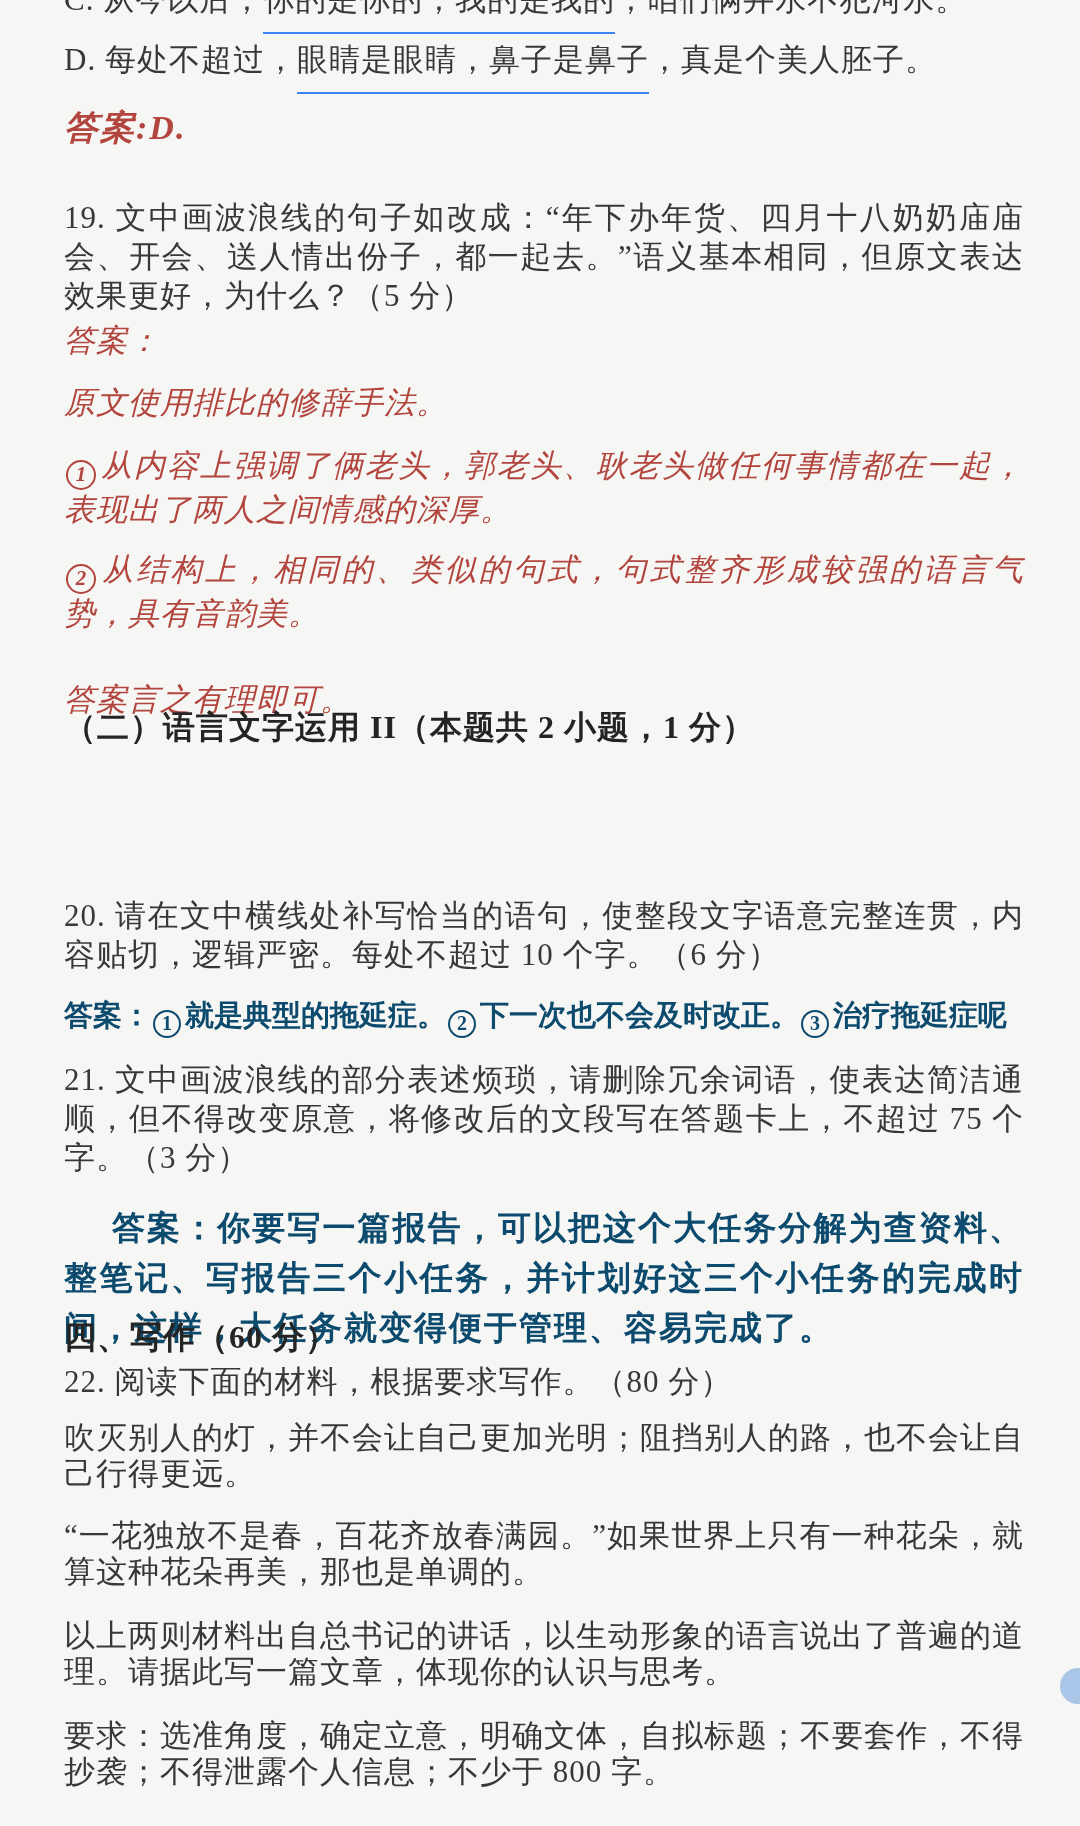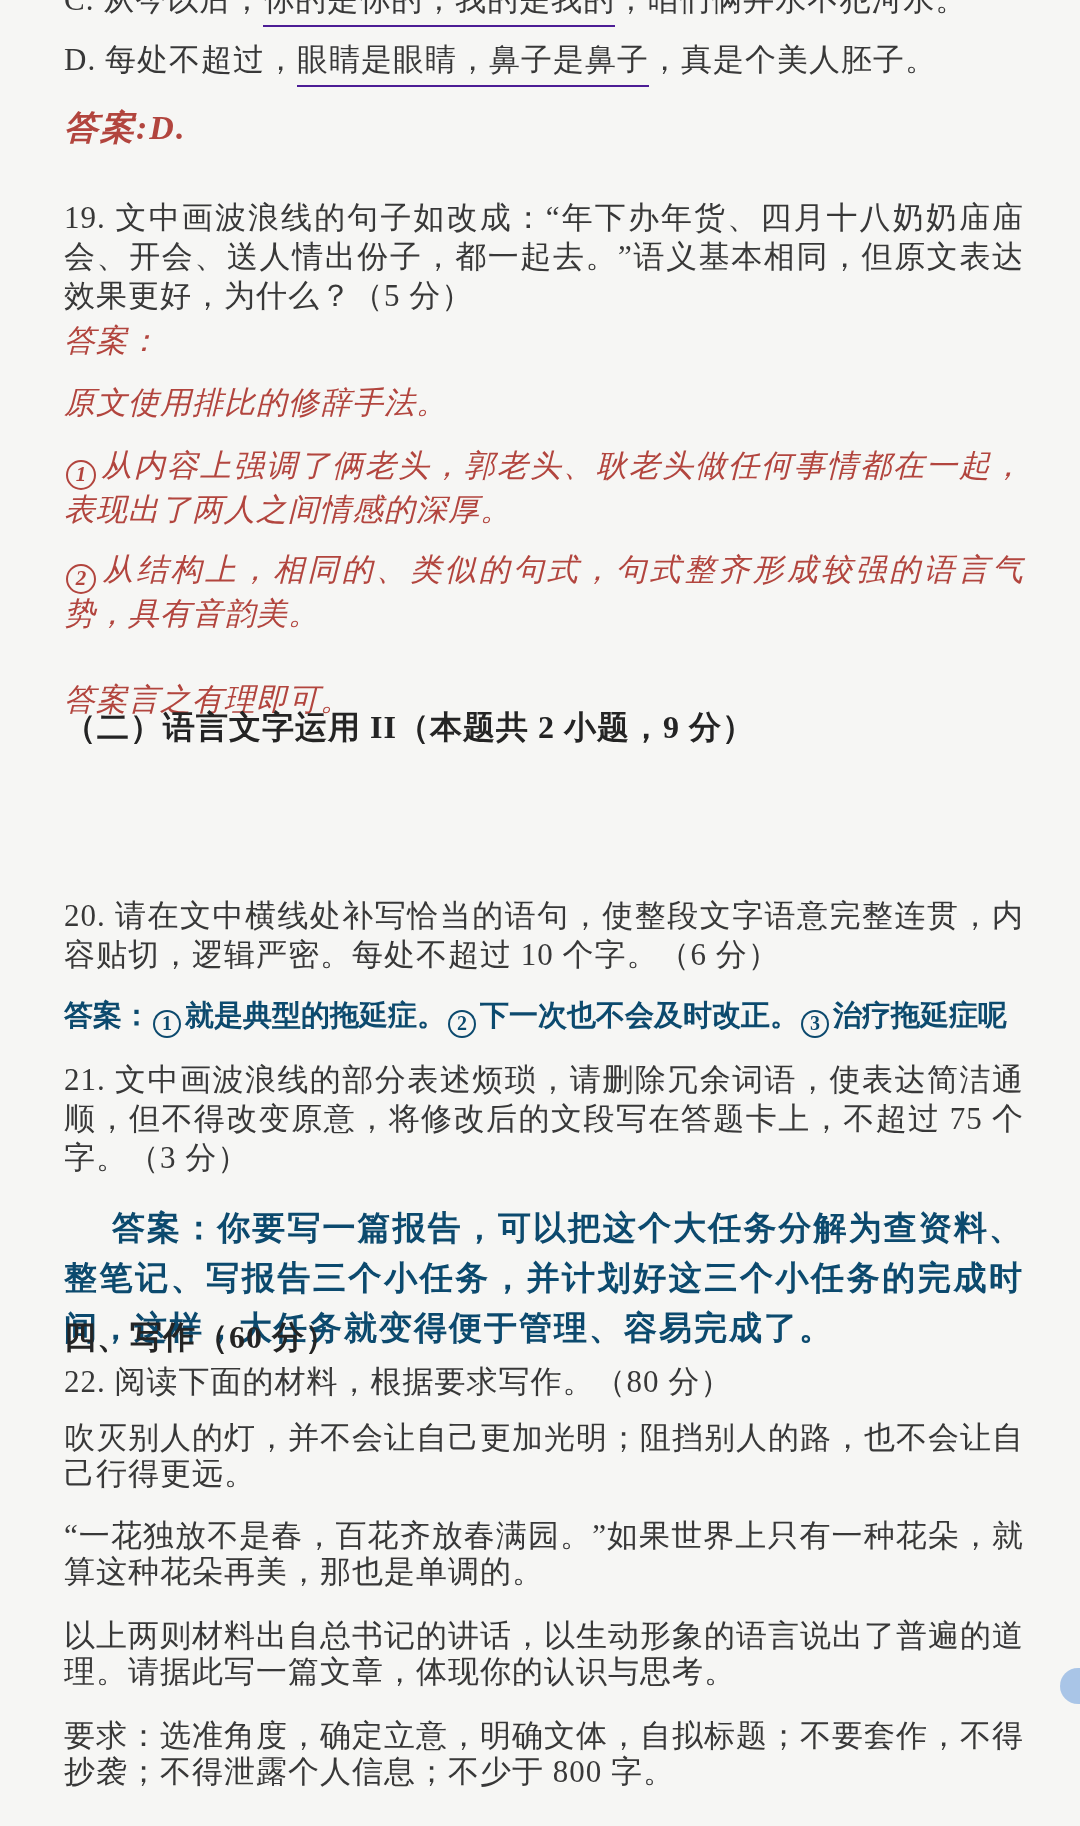--- a/index.html
+++ b/index.html
@@ -15,22 +15,22 @@
     position: absolute; left: 64px; right: 56px;
     font-size: 31px; line-height: 39px;
     color: #383838; letter-spacing: 1px;
     text-align: justify; margin: 0;
   }
   .red   { color: #b2453e; font-style: italic; }
   .red2  { color: #0c4a6e; }
   .heading { font-weight: bold; color: #242424; font-size: 32px; }
   .kai { line-height: 36px; }
   .ul {
-    border-bottom: 2px solid #4c1d95;
-    padding-bottom: 8px;
+    border-bottom: 2px solid #3b82f6;
+    padding-bottom: 15px;
   }
   .ans18 { font-size: 34px; font-weight: bold; letter-spacing: 2px; }
   .a20 { font-size: 29px; white-space: nowrap; letter-spacing: 0; font-weight: bold; }
   .a21 {
     font-size: 33px; font-weight: bold;
     line-height: 50px; text-indent: 48px; letter-spacing: 2px; margin-top: 35px;
   }
   .circle-num {
     display: inline-flex; align-items: center; justify-content: center;
     width: 30px; height: 30px; box-sizing: border-box;
@@ -58,21 +58,21 @@
   <p class="para red ans18" style="top:108px">答案:D.</p>
 
   <p class="para" style="top:198px">19. 文中画波浪线的句子如改成：“年下办年货、四月十八奶奶庙庙会、开会、送人情出份子，都一起去。”语义基本相同，但原文表达效果更好，为什么？（5 分）</p>
 
   <p class="para red" style="top:321px">答案：</p>
   <p class="para red" style="top:383px">原文使用排比的修辞手法。</p>
   <p class="para red" style="top:446px"><span class="circle-num">1</span><span>从内容上强调了俩老头，郭老头、耿老头做任何事情都在一起，表现出了两人之间情感的深厚。</span></p>
   <p class="para red" style="top:550px"><span class="circle-num">2</span><span>从结构上，相同的、类似的句式，句式整齐形成较强的语言气势，具有音韵美。</span></p>
   <p class="para red" style="top:680px">答案言之有理即可。</p>
 
-  <p class="para heading" style="top:708px">（二）语言文字运用 II（本题共 2 小题，9 分）</p>
+  <p class="para heading" style="top:708px">（二）语言文字运用 II（本题共 2 小题，1 分）</p>
 
 
   <p class="para" style="top:896px">20. 请在文中横线处补写恰当的语句，使整段文字语意完整连贯，内容贴切，逻辑严密。每处不超过 10 个字。（6 分）</p>
 
   <p class="para red2 a20" style="top:996px"><span>答案：</span><span class="circle-num">1</span><span>就是典型的拖延症。</span><span class="circle-num">2</span><span>下一次也不会及时改正。</span><span class="circle-num">3</span><span>治疗拖延症呢</span></p>
 
   <p class="para" style="top:1060px">21. 文中画波浪线的部分表述烦琐，请删除冗余词语，使表达简洁通顺，但不得改变原意，将修改后的文段写在答题卡上，不超过 75 个字。（3 分）</p>
 
   <p class="para red2 a21" style="top:1168px">答案：你要写一篇报告，可以把这个大任务分解为查资料、整笔记、写报告三个小任务，并计划好这三个小任务的完成时间，这样，大任务就变得便于管理、容易完成了。</p>
 

